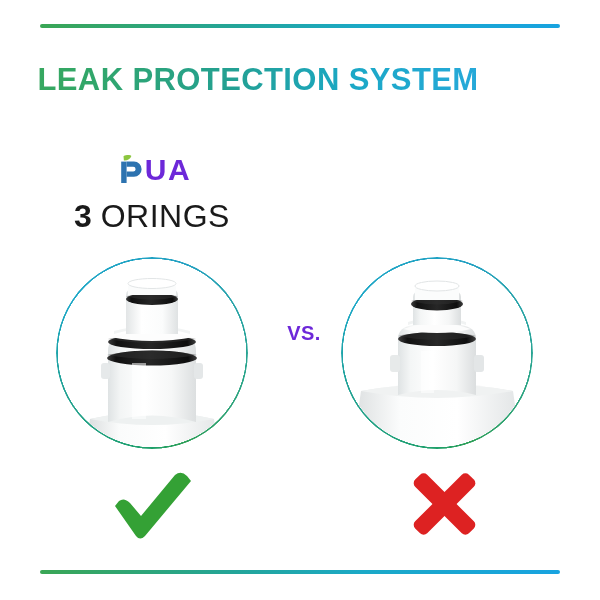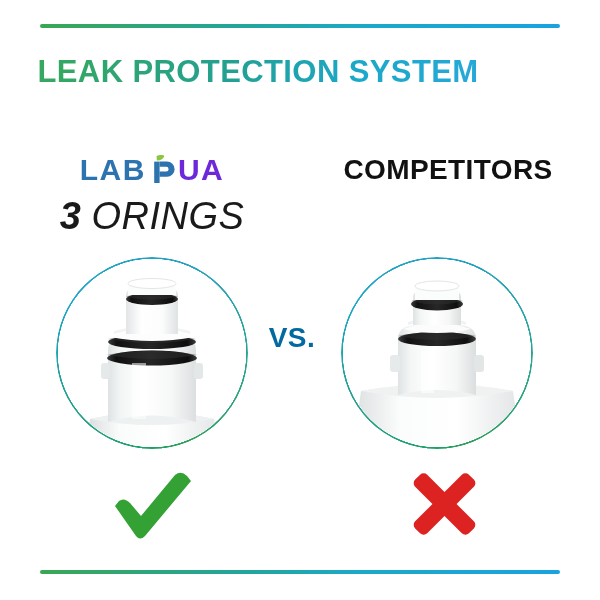--- a/index.html
+++ b/index.html
@@ -30,21 +30,21 @@
     height: 4px;
     border-radius: 2px;
     background: linear-gradient(90deg, #3aa655 0%, #23a59a 38%, #1ba9c7 62%, #18a3e0 100%);
   }
   .rule-top { top: 24px; }
   .rule-bottom { top: 570px; }
 
   
   .title {
     position: absolute;
-    top: 52px;
+    top: 60px;
     left: 0;
     width: 516px;
     text-align: center;
     font-size: 31px;
     font-weight: bold;
     letter-spacing: 0.4px;
     line-height: 40px;
     background: linear-gradient(90deg, #3aa85a 0%, #33a765 14%, #23a093 45%, #1ba8c6 68%, #29a9df 100%);
     -webkit-background-clip: text;
     background-clip: text;
@@ -101,24 +101,23 @@
     font-size: 28px;
     font-weight: bold;
     letter-spacing: 0.4px;
   }
 
   
   .count {
     margin-top: 6px;
     height: 40px;
     line-height: 40px;
-    font-size: 38px;
+    font-size: 32px;
     color: #1a1a1a;
     white-space: nowrap;
-    font-style: italic;
   }
   .count .num { font-weight: bold; }
   .count .word { font-weight: normal; letter-spacing: 0.5px; }
 
   
   .circle-wrap {
     position: absolute;
     width: 192px;
     height: 192px;
   }
@@ -142,24 +141,25 @@
   }
   .circle-clip svg { display: block; }
 
   
   .vs {
     position: absolute;
     left: 247px;
     top: 322px;
     width: 90px;
     text-align: center;
-    font-size: 28px;
-    font-weight: bold;
-    color: #0369a1;
+    font-size: 20px;
+    font-weight: bold;
+    color: #6d28d9;
     letter-spacing: 0.5px;
+    padding-left: 12px;
   }
 
   
   .mark {
     position: absolute;
     width: 90px;
     height: 72px;
     top: 468px;
   }
   .mark-check { left: 107px; }
@@ -170,41 +170,37 @@
 <body>
 
 <div class="page">
 
   <div class="rule rule-top"></div>
 
   <div class="title">LEAK PROTECTION SYSTEM</div>
 
   <div class="col col-left">
     <div class="brand">
-      <span class="brand-lab">LAB</span>
       <span class="brand-mark">
         <svg width="34" height="34" viewBox="0 0 34 34">
 
           <path d="M9.5 3.2 C13.2 1.4 16.4 2.2 17.4 3.0 C16.2 6.4 13.0 7.8 9.9 7.4 Z" fill="#8cc63f"></path>
 
           <rect x="7.2" y="8.6" width="5.4" height="21.4" fill="#2d73b0"></rect>
           <path d="M12.6 8.6 H20.0 A7.6 7.6 0 0 1 20.0 23.8 H12.6 V18.6 H19.2 A2.4 2.4 0 0 0 19.2 13.8 H12.6 Z" fill="#2d73b0"></path>
         </svg>
       </span>
       <span class="brand-ua">UA</span>
     </div>
     <div class="count">
       <span class="num">3</span><span>&nbsp;</span><span class="word">ORINGS</span>
     </div>
   </div>
 
   <div class="col col-right">
-    <div class="brand">
-      <span class="brand-competitors">COMPETITORS</span>
-    </div>
   </div>
 
   <div class="circle-wrap circle-left">
     <div class="circle-ring"></div>
     <div class="circle-clip">
       <svg width="188" height="188" viewBox="0 0 188 188">
         <defs>
           <linearGradient id="bodyL" x1="0" y1="0" x2="1" y2="0">
             <stop offset="0%" stop-color="#dfe3e4"></stop>
             <stop offset="14%" stop-color="#f3f5f5"></stop>

